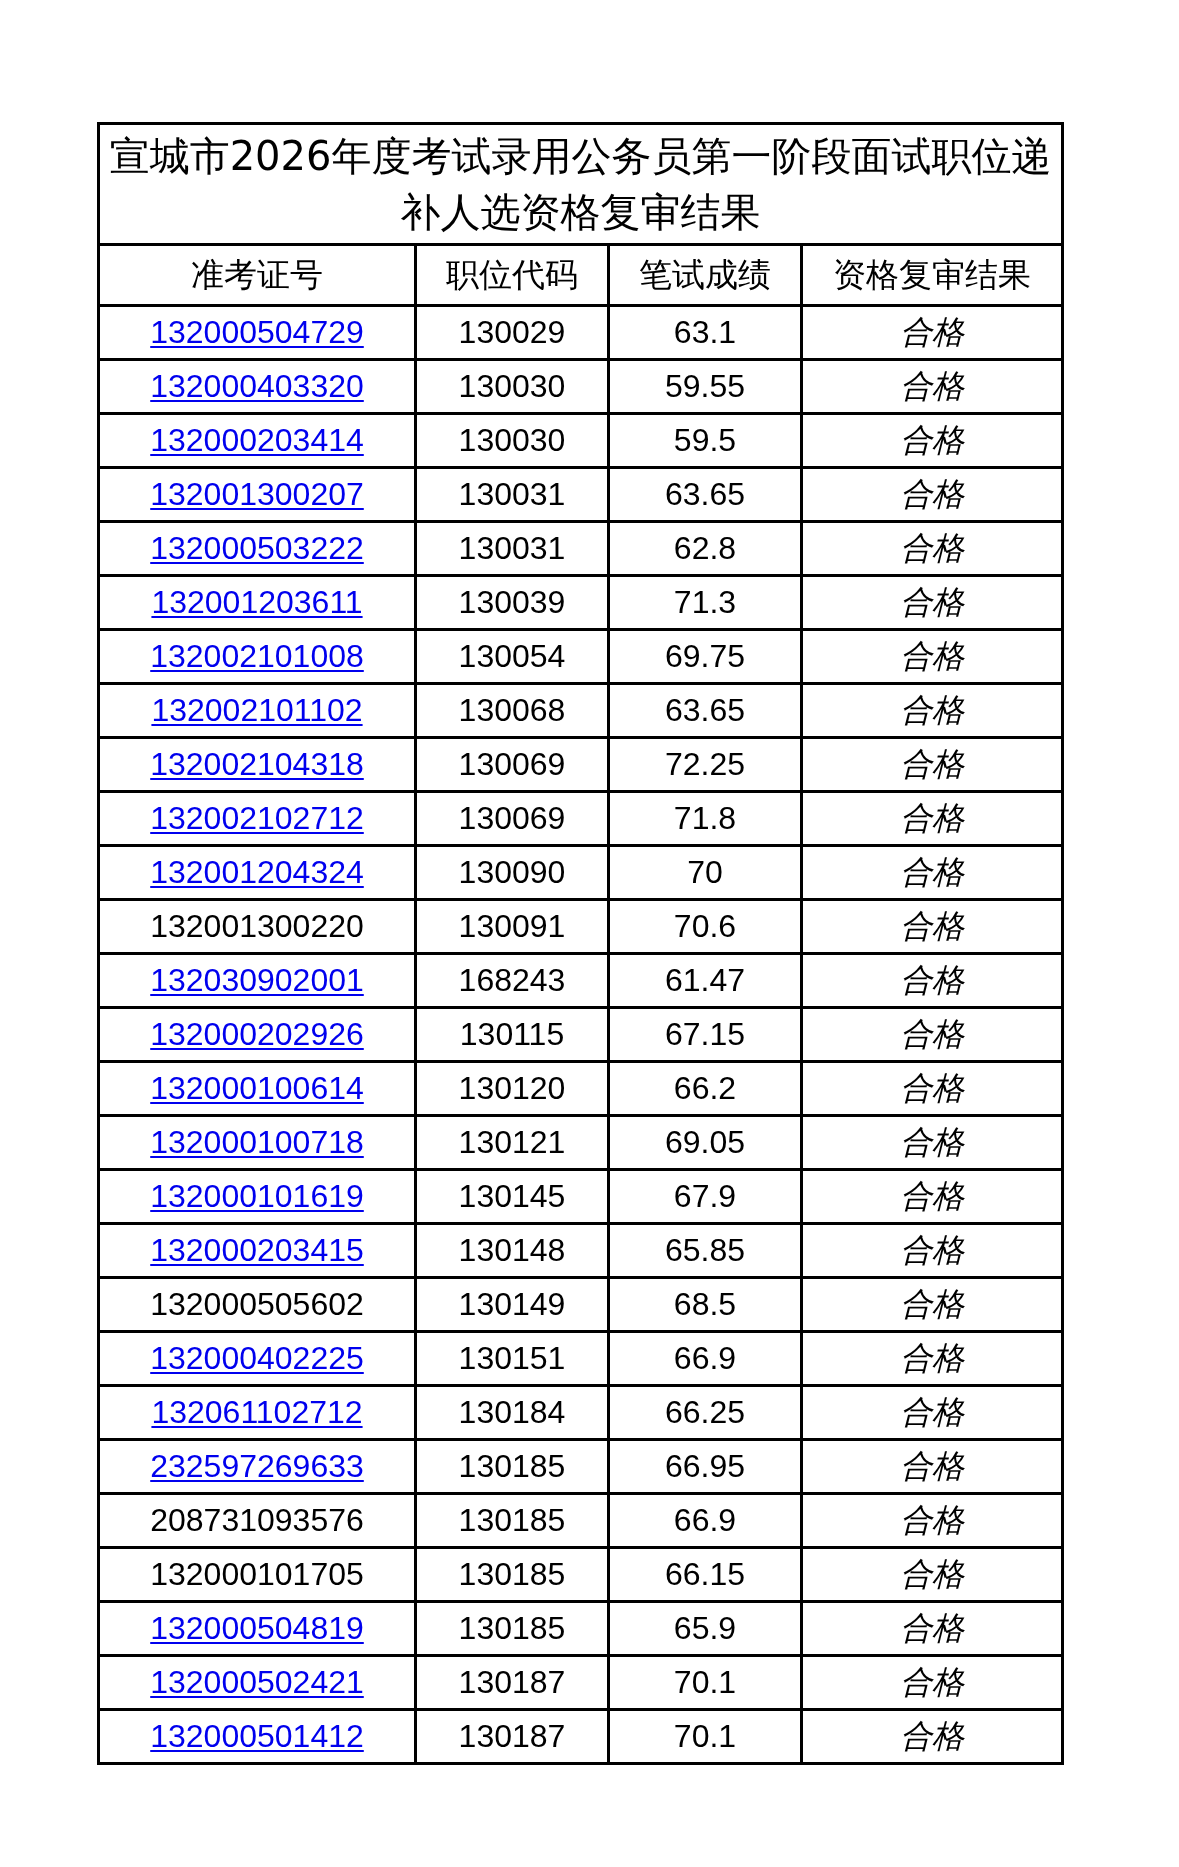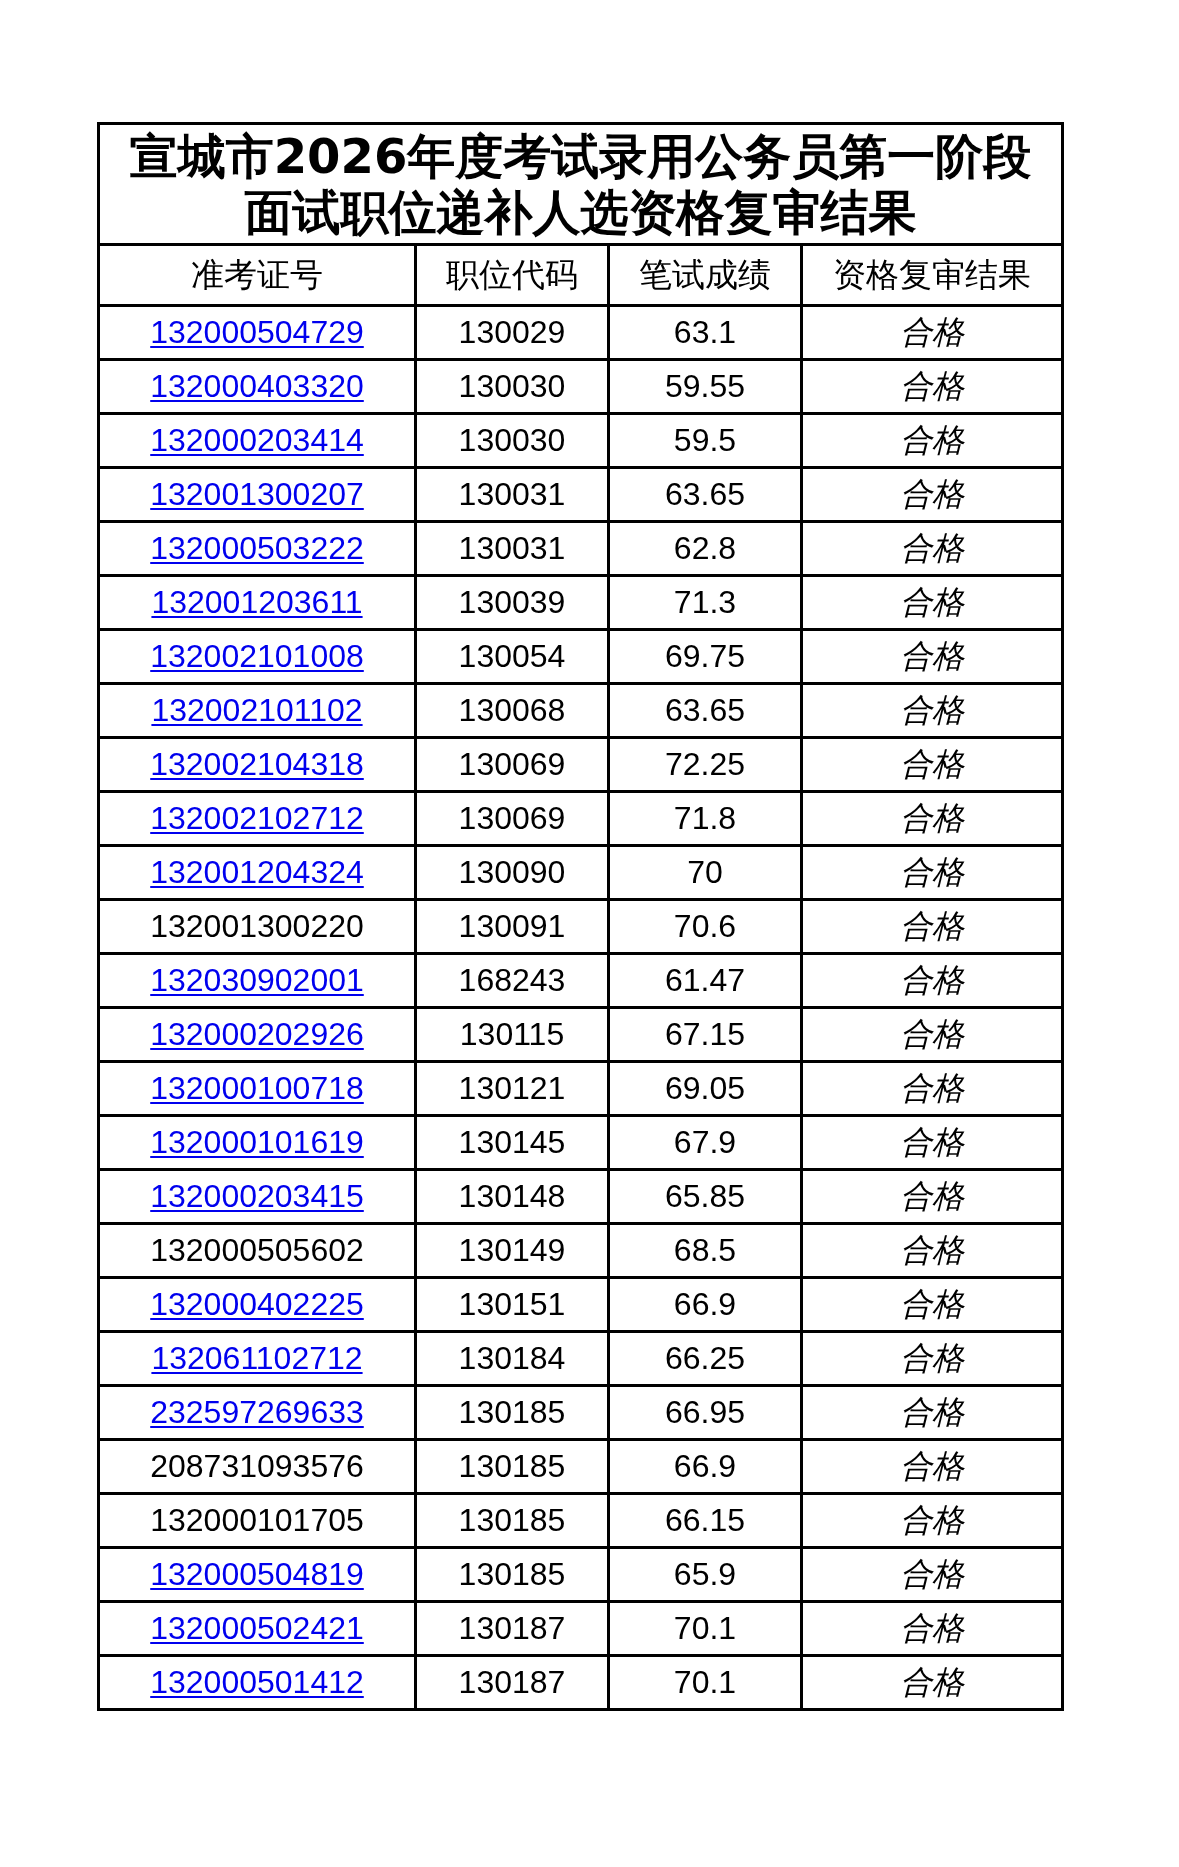--- a/index.html
+++ b/index.html
@@ -30,25 +30,24 @@
     padding: 0;
     text-align: center;
     vertical-align: middle;
     font-weight: normal;
     overflow: hidden;
     white-space: nowrap;
   }
   .title-cell {
     height: 118px;
     font-family: "DejaVu Sans", sans-serif;
-    font-size: 48px;
+    font-size: 40px;
     line-height: 56px;
     white-space: normal;
     padding: 0 6px;
-    font-weight: bold;
   }
   .head-cell {
     height: 58px;
     font-family: "DejaVu Sans", sans-serif;
     font-size: 33px;
   }
   .data-row td {
     height: 51px;
     font-size: 32px;
   }
@@ -172,20 +171,26 @@
           <td>61.47</td>
           <td class="result-cell">合格</td>
         </tr>
         <tr class="data-row">
           <td><a class="id-link">132000202926</a></td>
           <td>130115</td>
           <td>67.15</td>
           <td class="result-cell">合格</td>
         </tr>
         <tr class="data-row">
+          <td><a class="id-link">132000100614</a></td>
+          <td>130120</td>
+          <td>66.2</td>
+          <td class="result-cell">合格</td>
+        </tr>
+        <tr class="data-row">
           <td><a class="id-link">132000100718</a></td>
           <td>130121</td>
           <td>69.05</td>
           <td class="result-cell">合格</td>
         </tr>
         <tr class="data-row">
           <td><a class="id-link">132000101619</a></td>
           <td>130145</td>
           <td>67.9</td>
           <td class="result-cell">合格</td>

